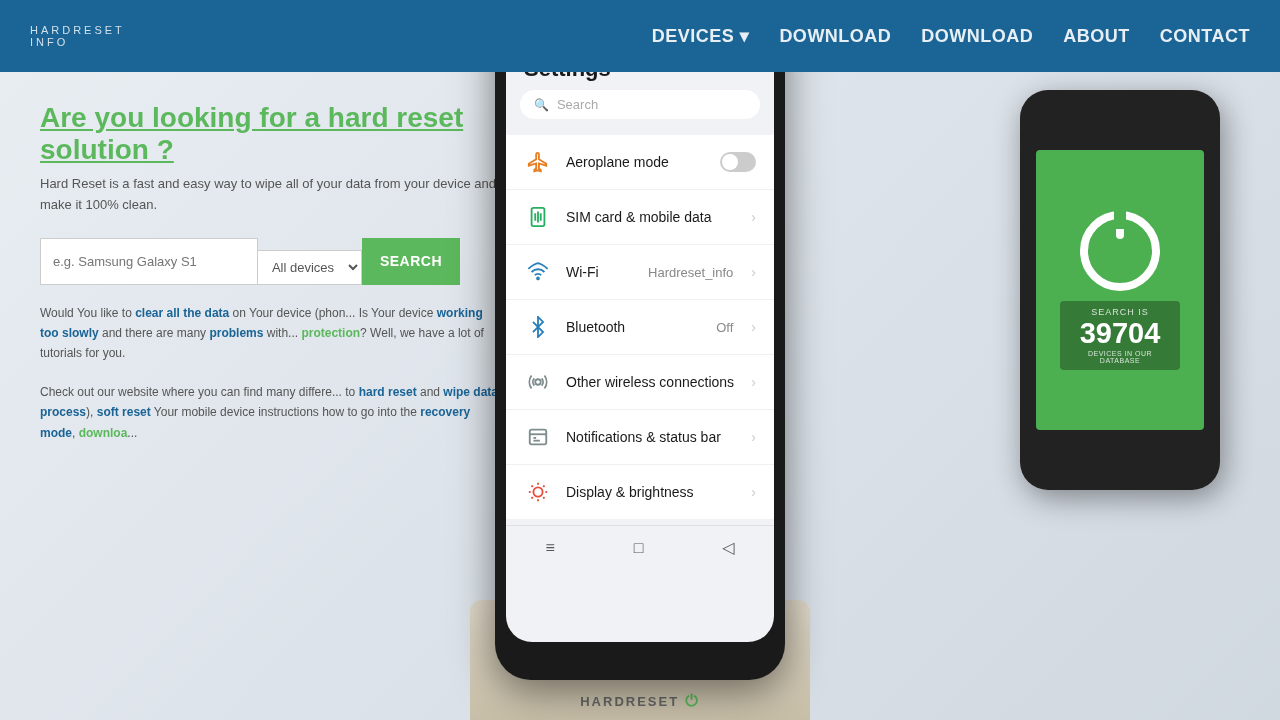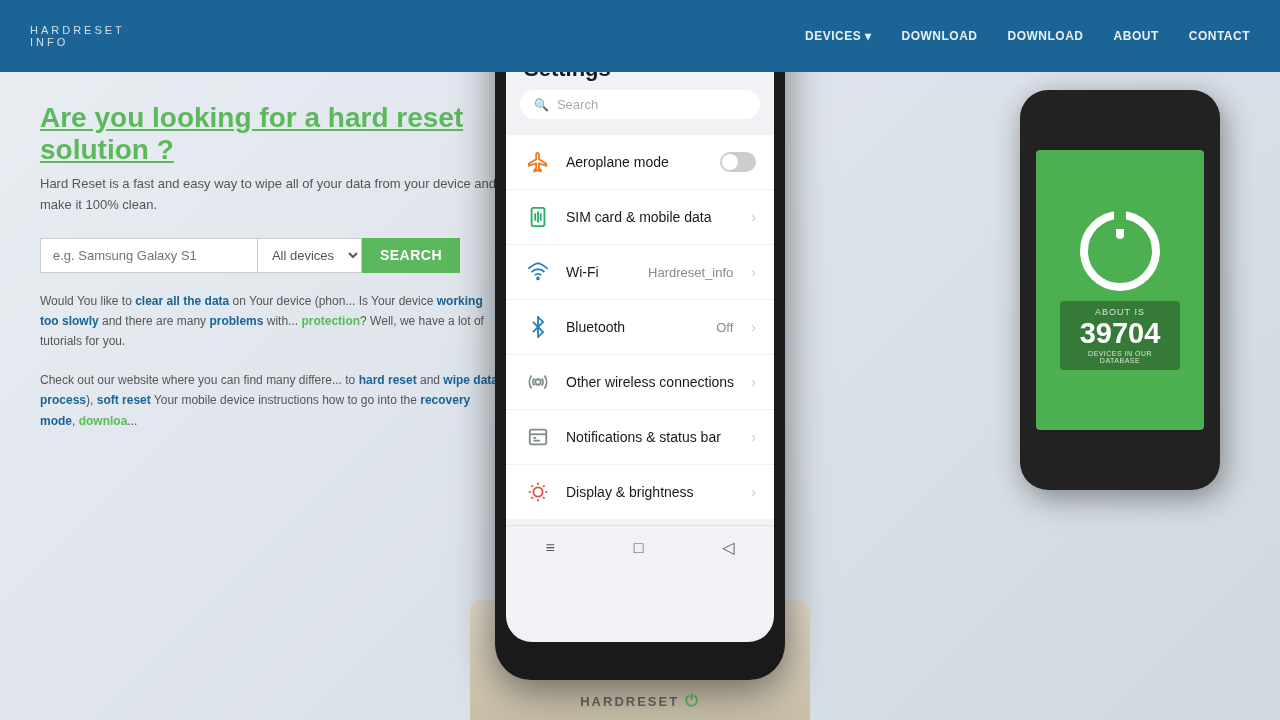--- a/index.html
+++ b/index.html
@@ -38,21 +38,21 @@
     }
     .navbar-links {
       margin-left: auto;
       display: flex;
       gap: 30px;
       align-items: center;
     }
     .navbar-links a {
       color: white;
       text-decoration: none;
-      font-size: 12px;
+      font-size: 18px;
       font-weight: 600;
       letter-spacing: 0.5px;
       opacity: 0.9;
       text-align: center;
     }
     .navbar-links .devices-link {
       display: flex;
       align-items: center;
       gap: 4px;
     }
@@ -93,20 +93,21 @@
       color: #a21caf;
       background: white;
     }
     .search-select {
       padding: 8px 10px;
       border: 1px solid #ccc;
       border-left: none;
       background: white;
       font-size: 13px;
       color: #555;
+      margin-top: 12px;
     }
     .search-btn {
       padding: 8px 18px;
       background: #5cb85c;
       color: white;
       border: none;
       font-size: 14px;
       font-weight: bold;
       cursor: pointer;
       letter-spacing: 0.5px;
@@ -424,21 +425,21 @@
   </p>
   <br>
 </div>
 
 <div class="right-phone">
   <div class="right-phone-screen">
     <div class="power-icon-circle">
       <div class="power-icon-line"></div>
     </div>
     <div class="right-phone-counter">
-      <div class="there-is">ABOUT IS</div>
+      <div class="there-is">SEARCH IS</div>
       <div class="number">39704</div>
       <div class="label">DEVICES IN OUR DATABASE</div>
     </div>
   </div>
 </div>
 
 <div class="phone-stand">
   <div class="phone-stand-label">
     <span>HARDRESET</span>
     <span style="color:#5cb85c; font-size:16px;">⏻</span>

